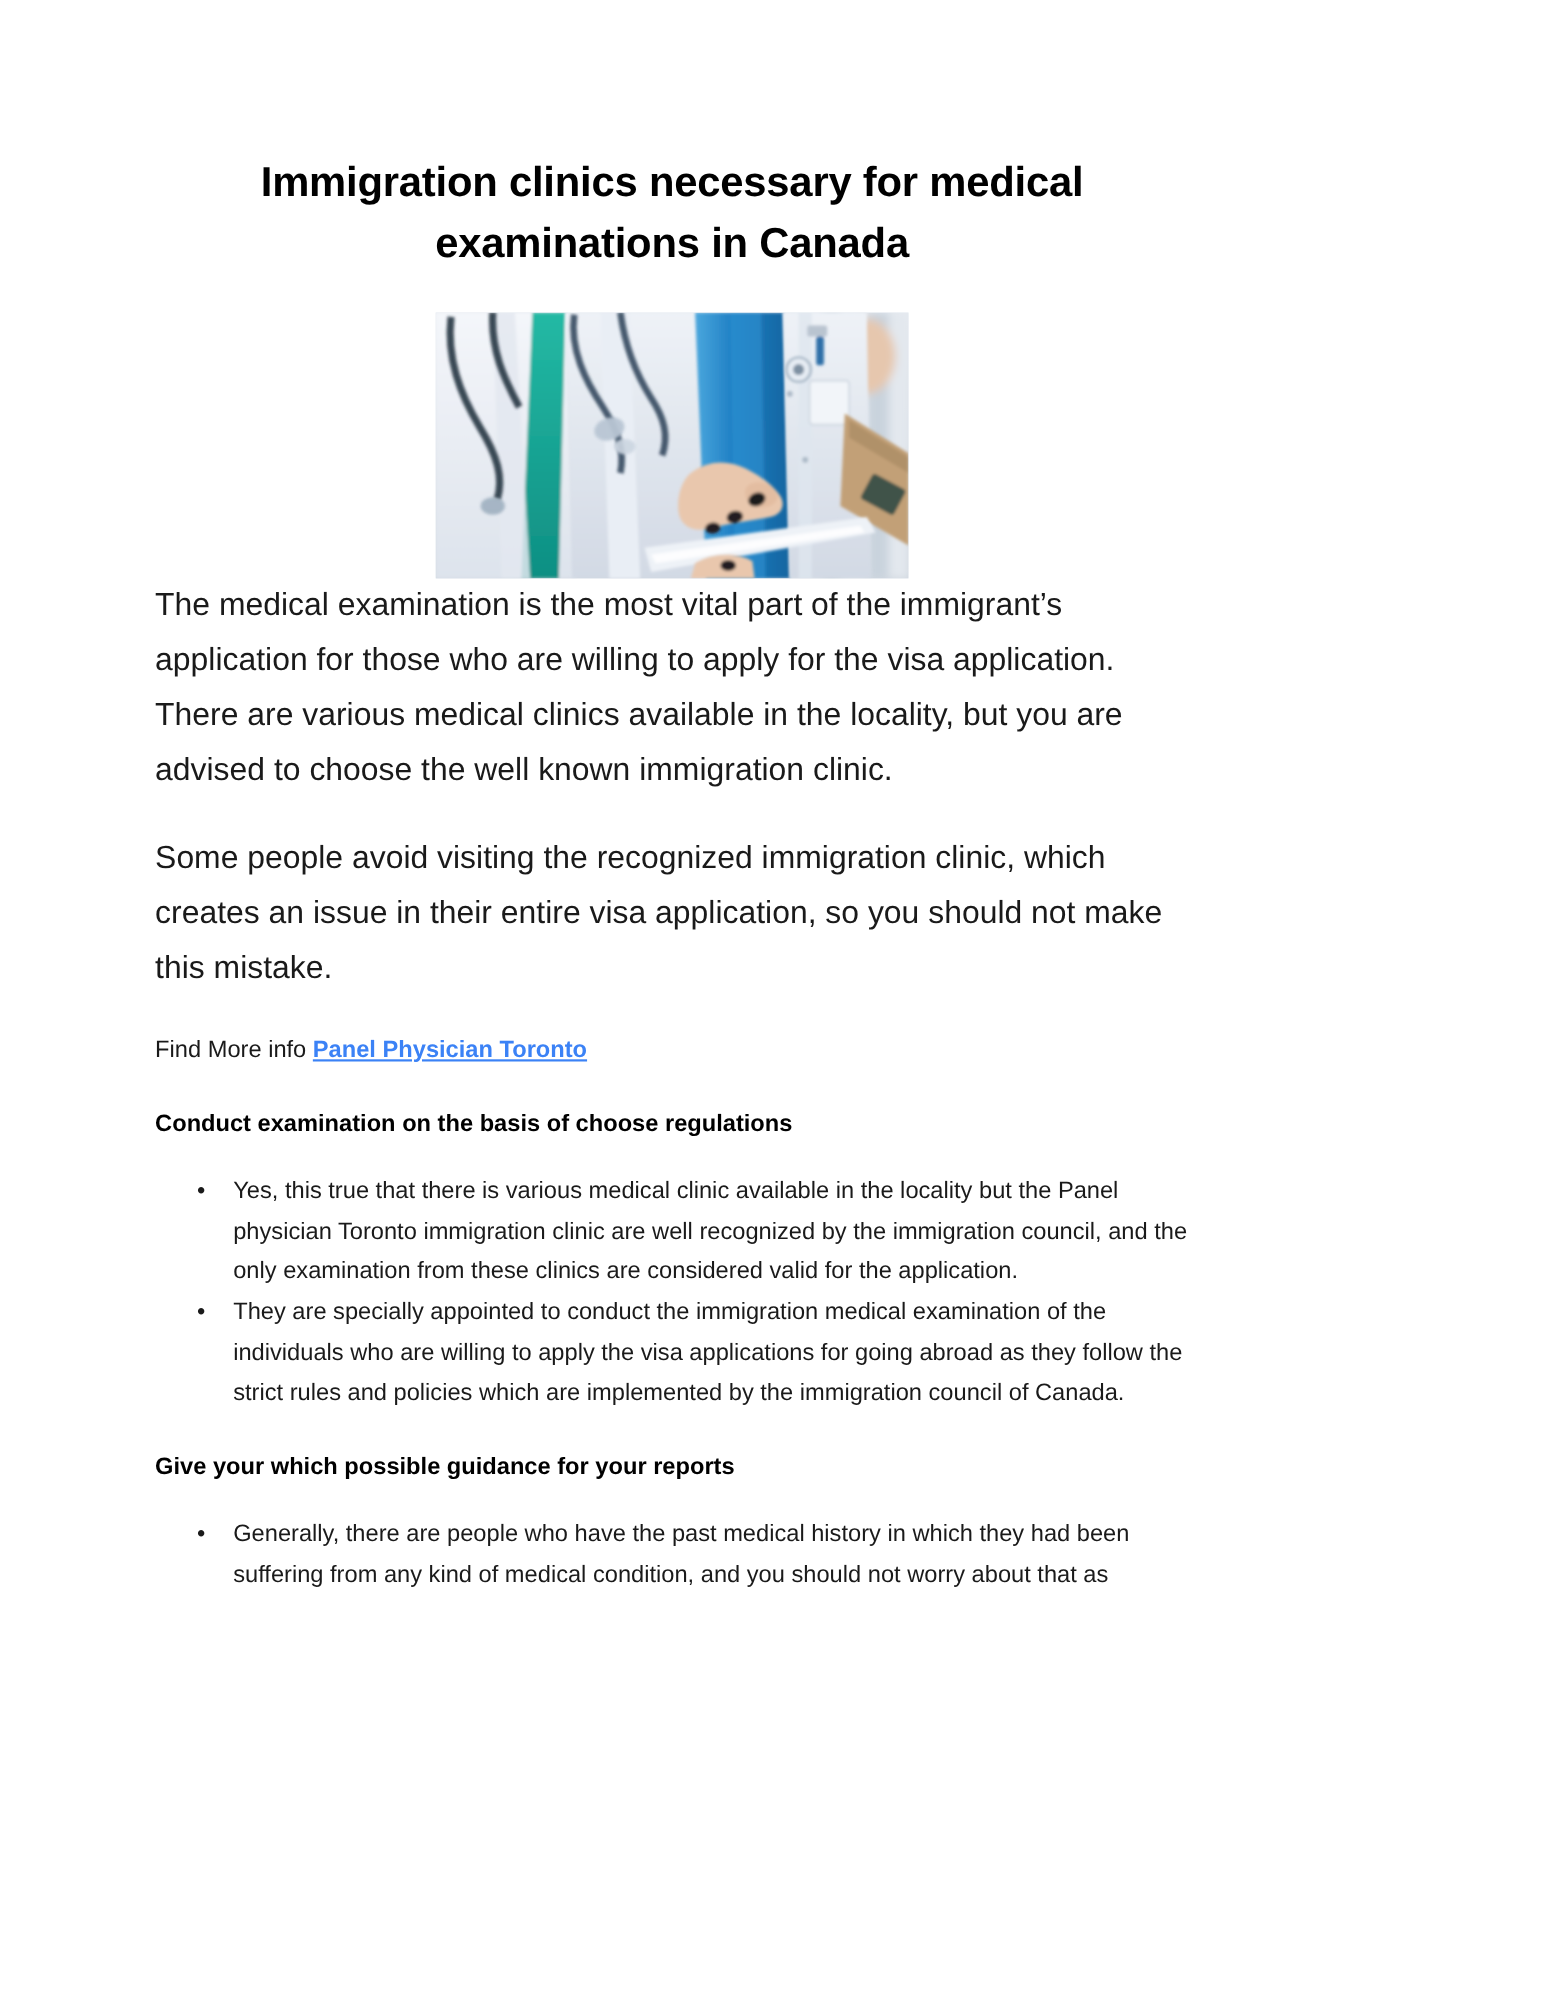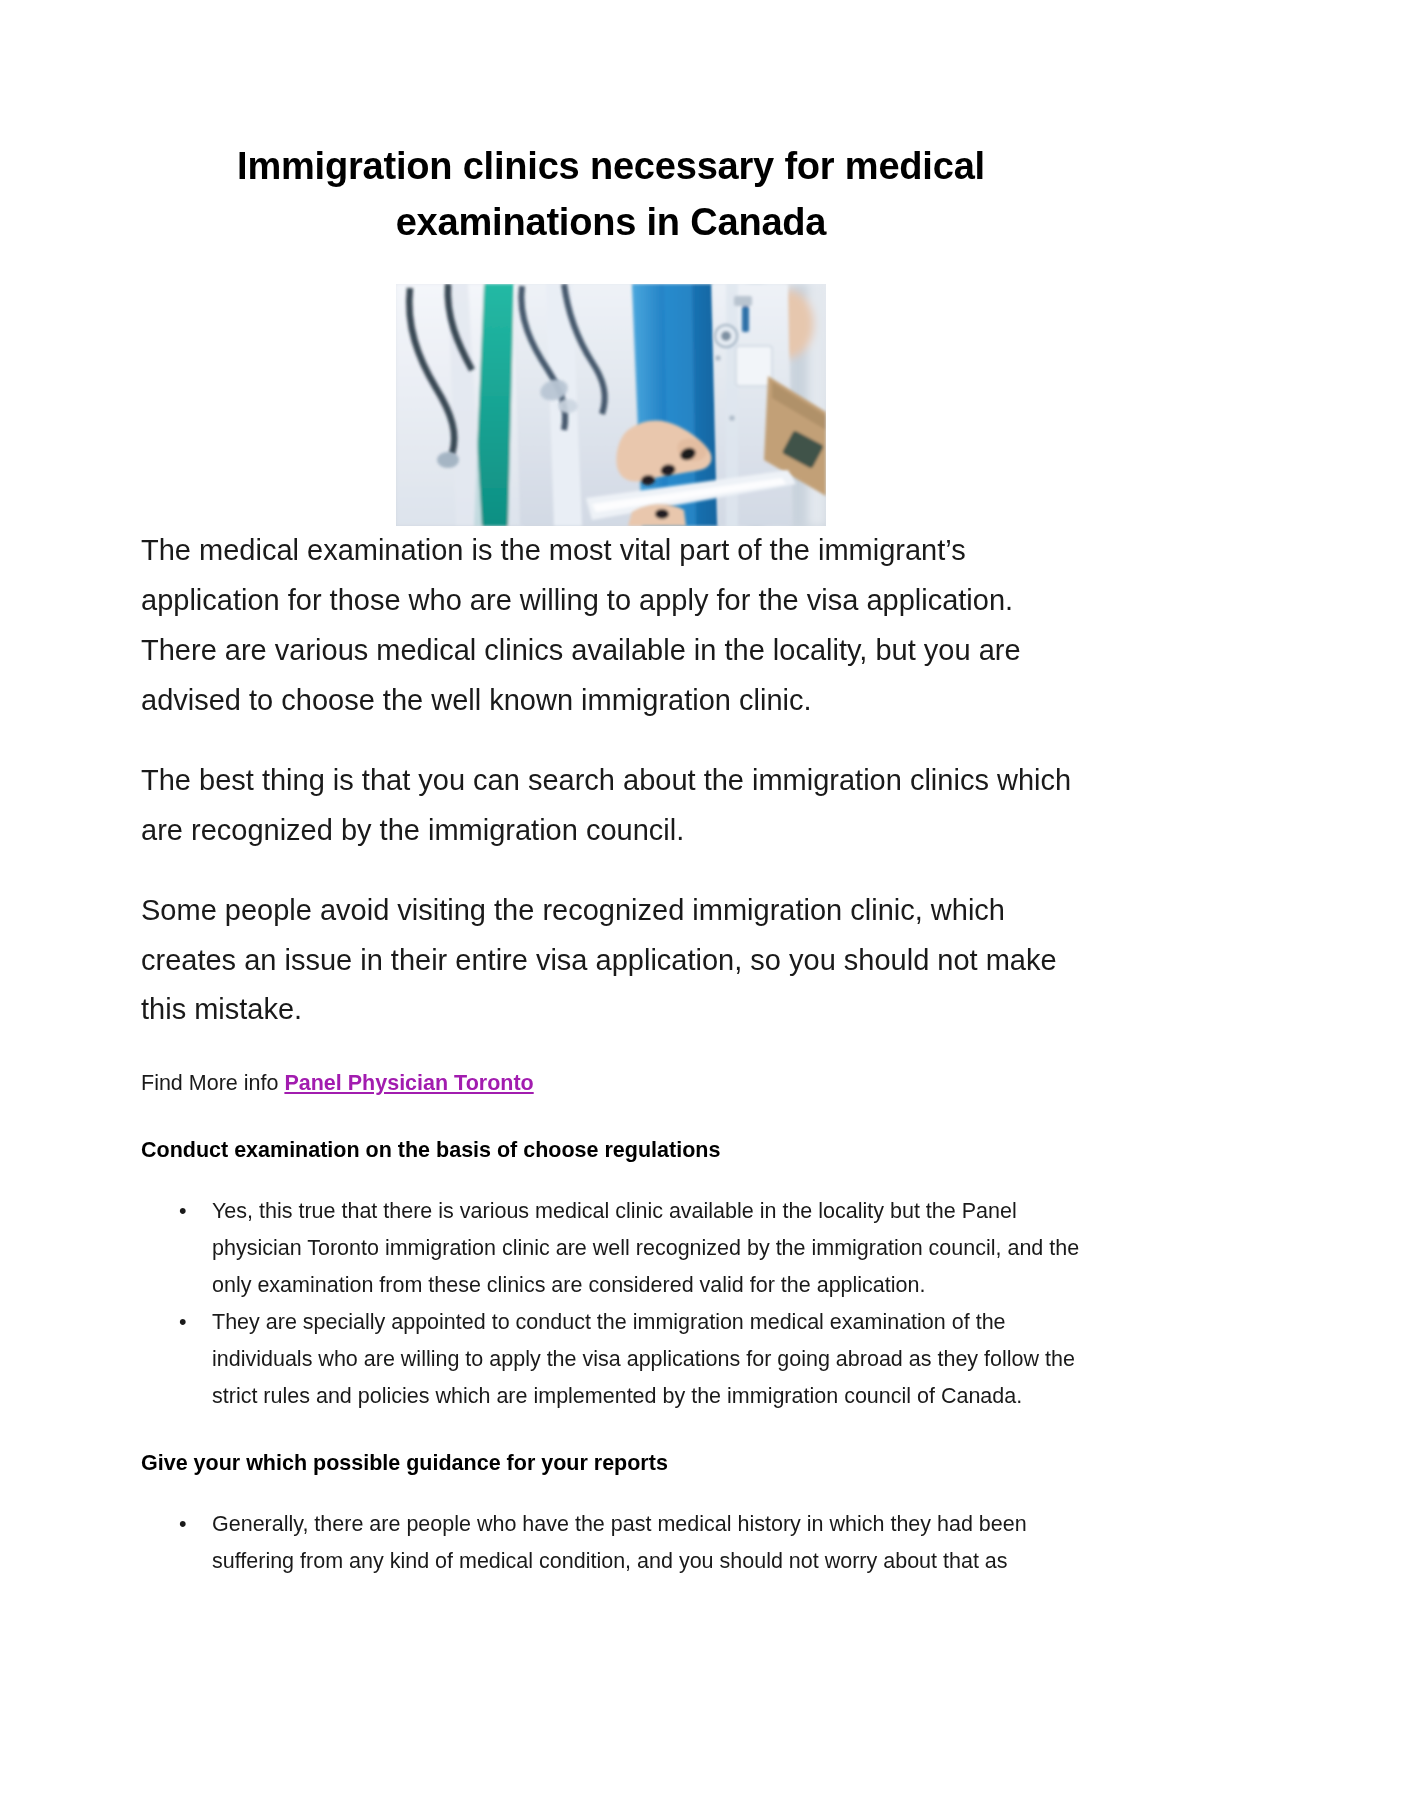--- a/index.html
+++ b/index.html
@@ -69,21 +69,21 @@
   .para-block { padding-top: 30px; }
 
   .link-line {
     margin: 0;
     padding-top: 30px;
     font-size: 21.5px;
     line-height: 1.72;
     color: #1a1a1a;
   }
   .doc-link {
-    color: #a21caf;
+    color: #3b82f6;
     font-weight: bold;
     text-decoration: underline;
     text-underline-offset: 2px;
   }
 
   .heading {
     margin: 0;
     padding-top: 30px;
     font-size: 21.5px;
     font-weight: bold;
@@ -231,21 +231,20 @@
           <g filter="url(#blurSoft)">
             <path d="M236,228 C252,218 274,218 288,226 L290,242 L232,242 Z" fill="#e9c7ad"></path>
             <ellipse cx="266" cy="230" rx="7" ry="5" fill="#231f20"></ellipse>
           </g>
         </svg>
       </div>
     </div>
 
     <p class="para para-block">The medical examination is the most vital part of the immigrant’s application for those who are willing to apply for the visa application. There are various medical clinics available in the locality, but you are advised to choose the well known immigration clinic.</p>
 
-    <p class="para para-block">The best thing is that you can search about the immigration clinics which are recognized by the immigration council.</p>
 
     <p class="para para-block">Some people avoid visiting the recognized immigration clinic, which creates an issue in their entire visa application, so you should not make this mistake.</p>
 
     <p class="link-line"><span>Find More info </span><a class="doc-link" href="#">Panel Physician Toronto</a></p>
 
 
     <p class="heading">Conduct examination on the basis of choose regulations</p>
 
     <ul class="bullets">
       <li><span class="bullet-dot">•</span><span>Yes, this true that there is various medical clinic available in the locality but the Panel physician Toronto immigration clinic are well recognized by the immigration council, and the only examination from these clinics are considered valid for the application.</span></li>

